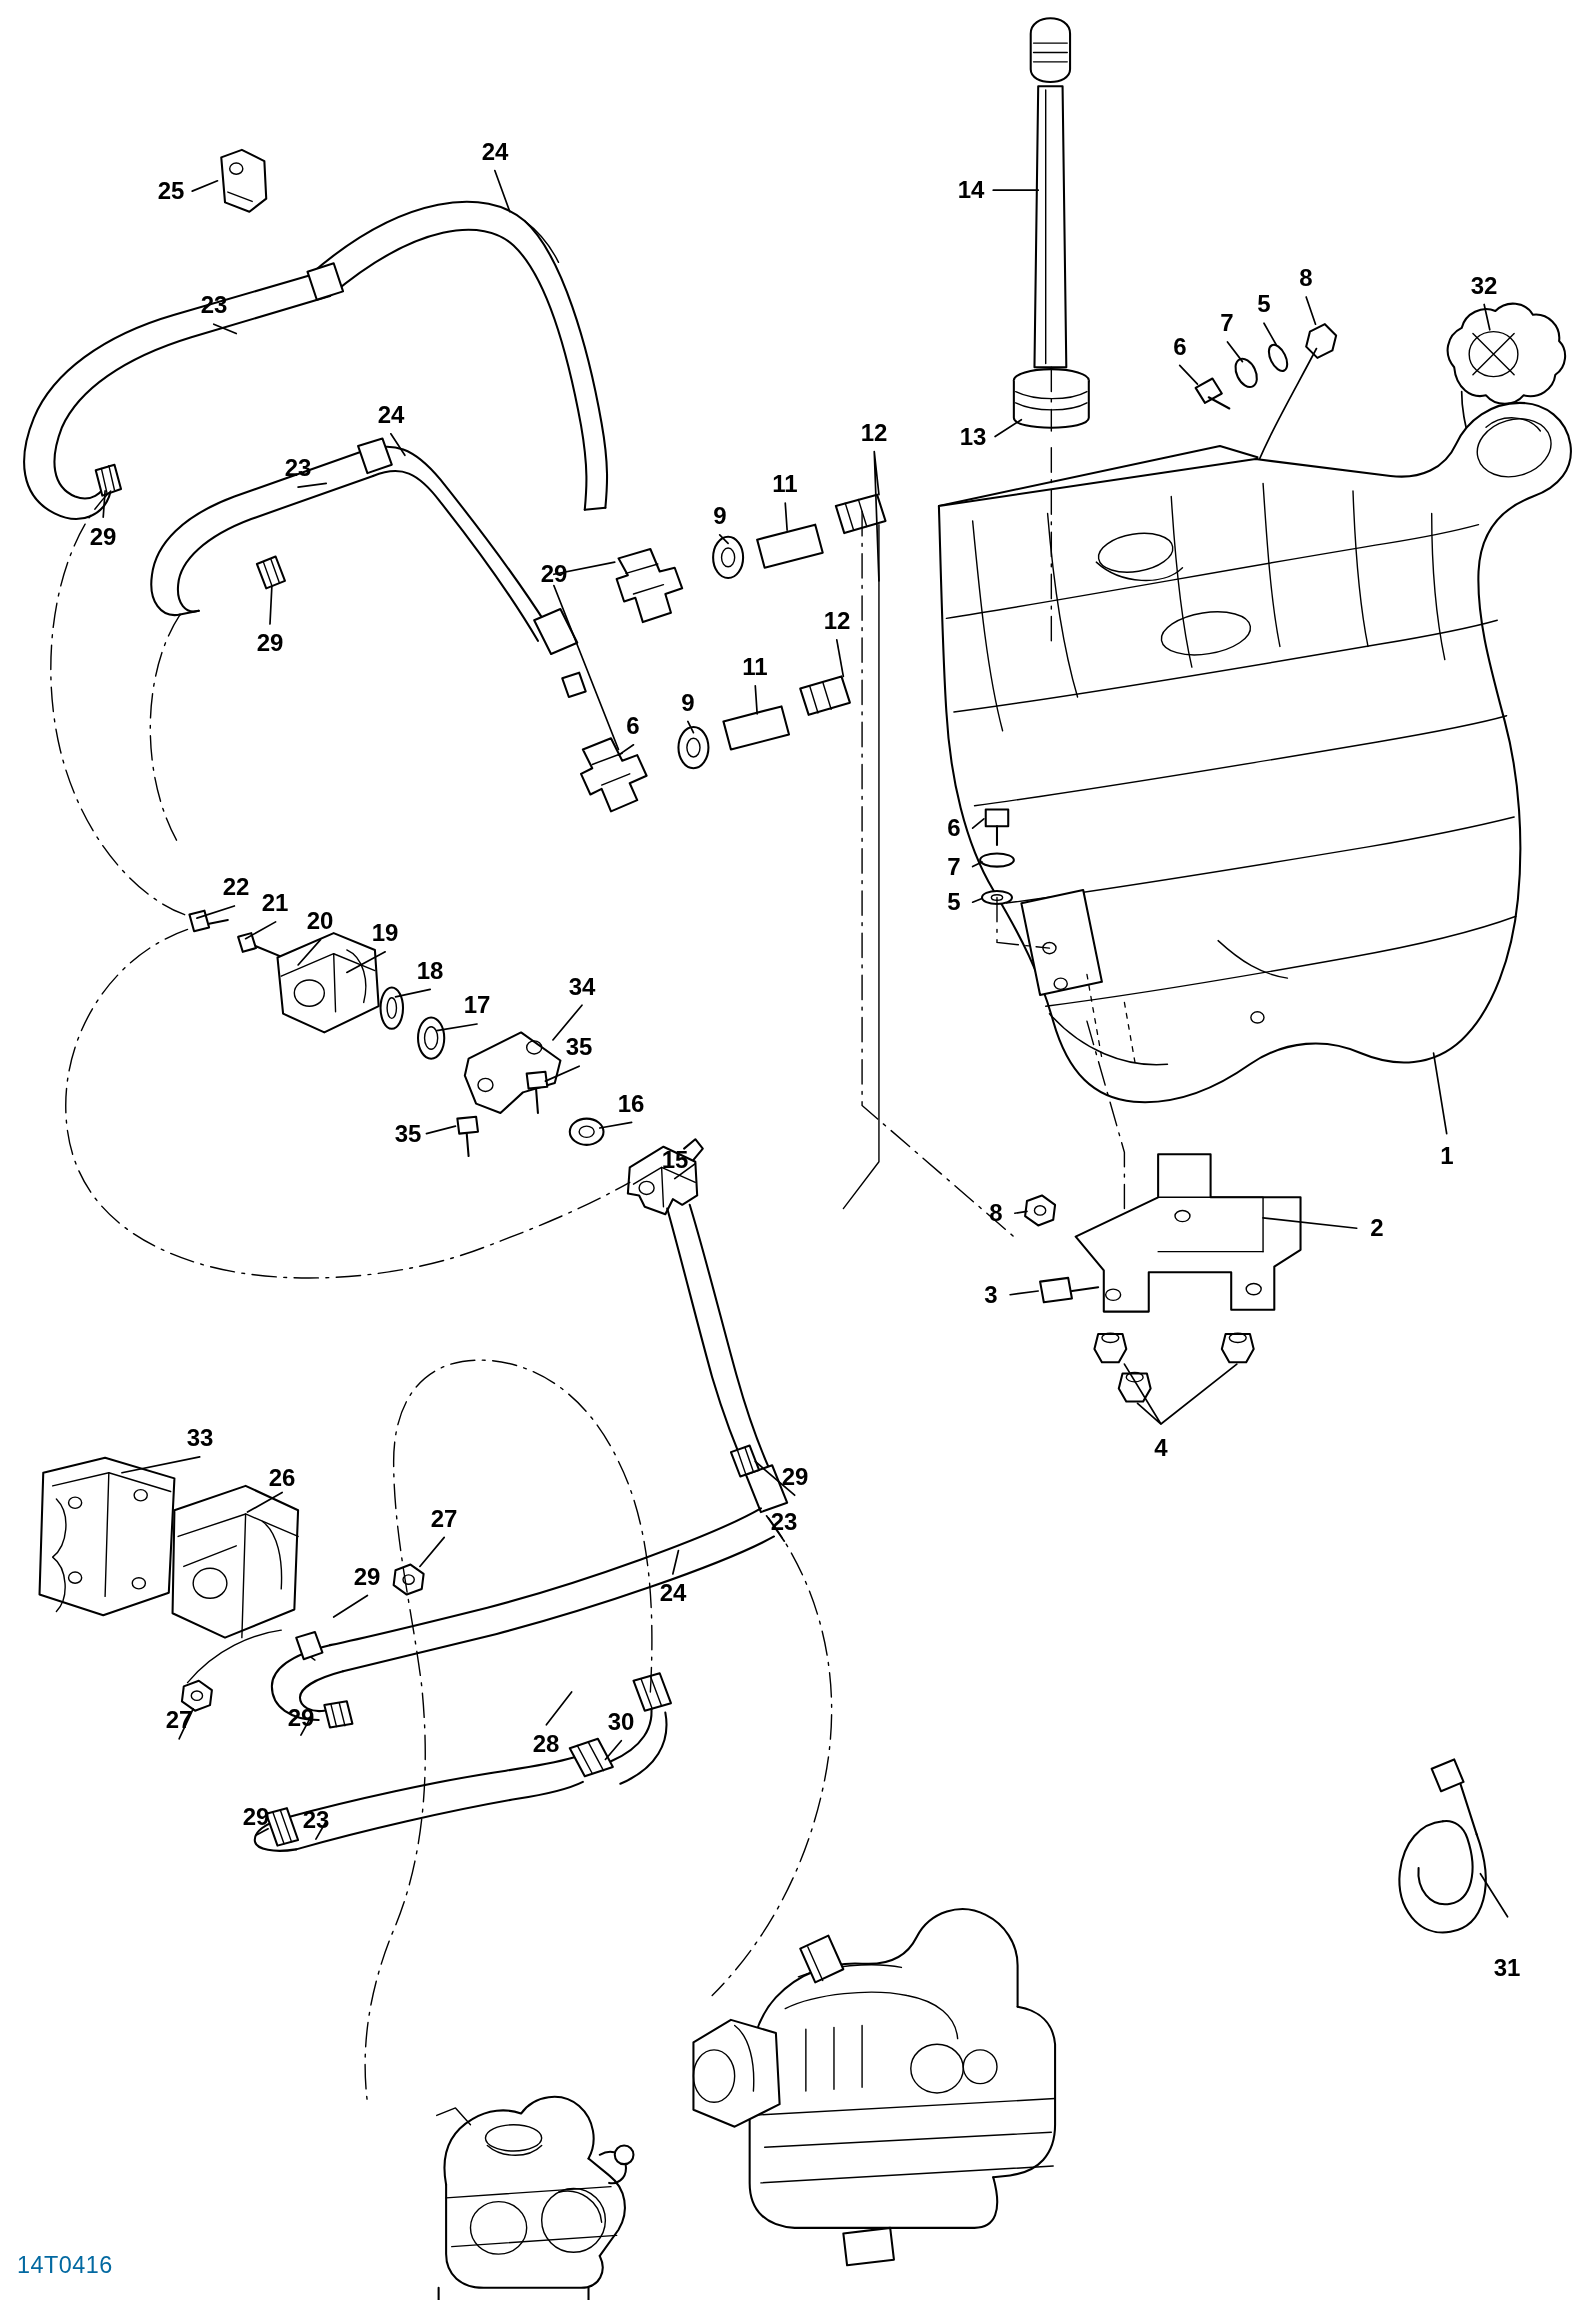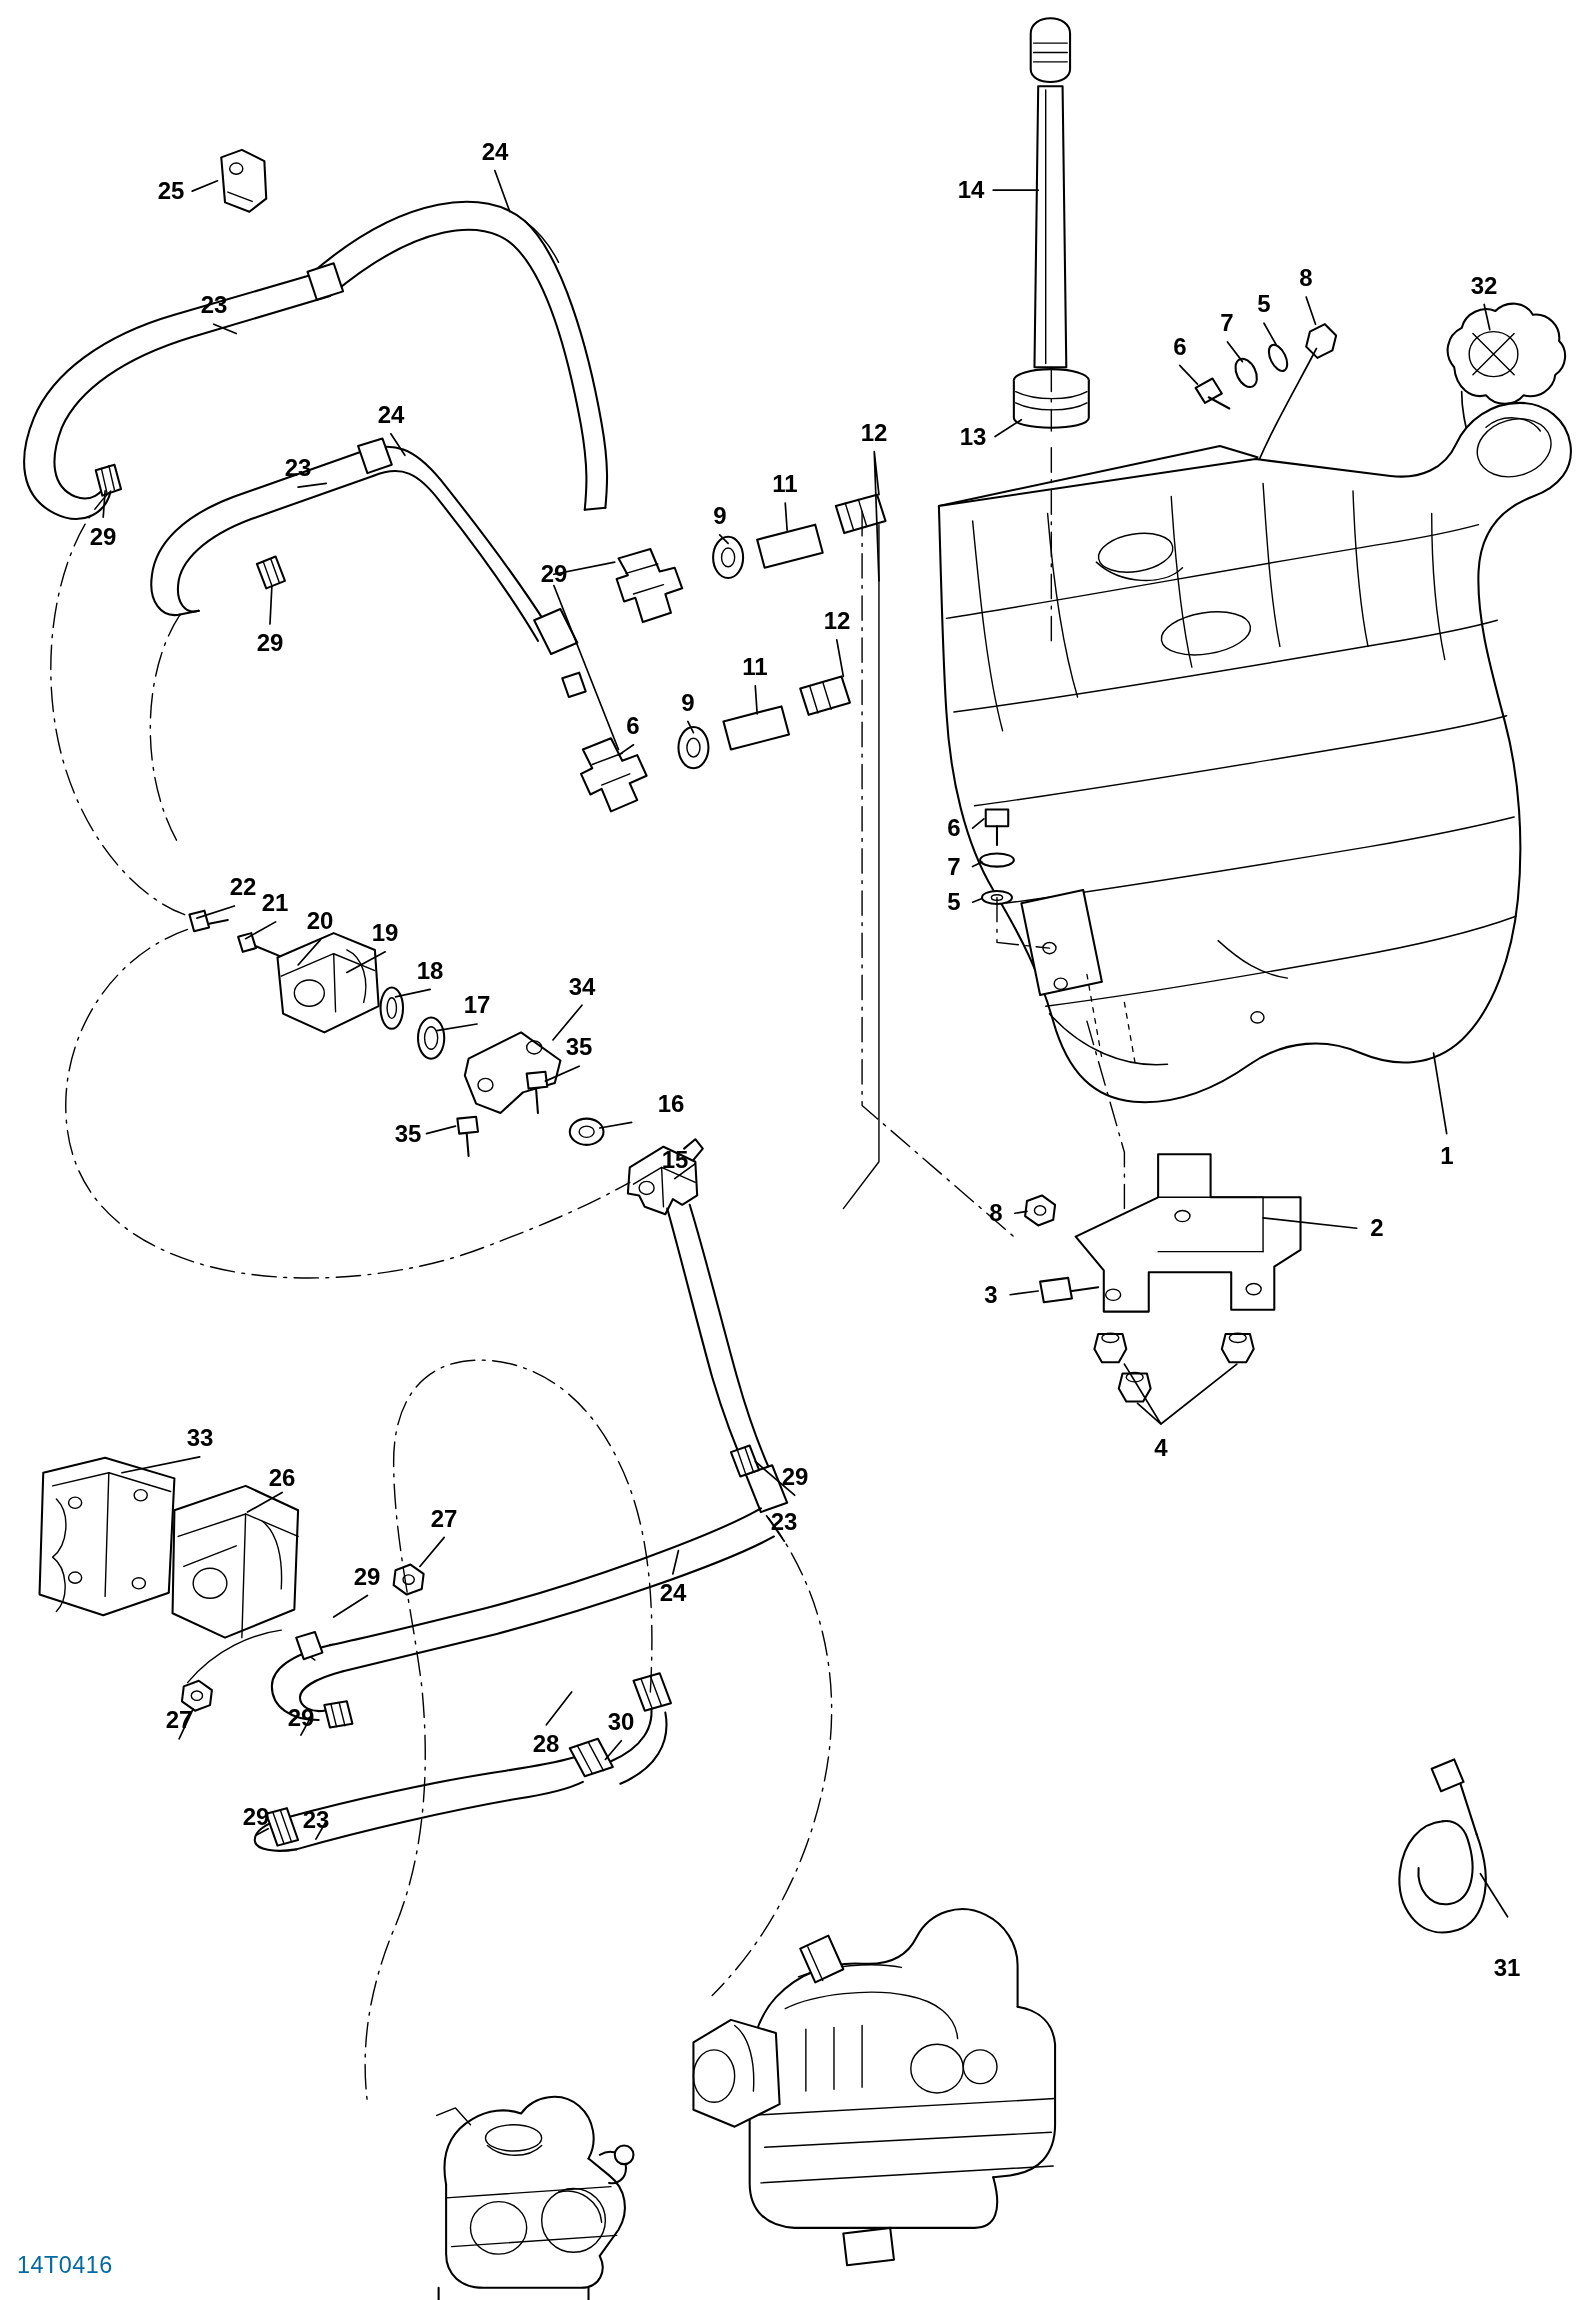--- a/index.html
+++ b/index.html
@@ -516,30 +516,30 @@
   <div class="callout" style="left:1306px; top:278px;">8</div>
   <div class="callout" style="left:1484px; top:286px;">32</div>
   <div class="callout" style="left:954px; top:828px;">6</div>
   <div class="callout" style="left:954px; top:867px;">7</div>
   <div class="callout" style="left:954px; top:902px;">5</div>
   <div class="callout" style="left:1447px; top:1156px;">1</div>
   <div class="callout" style="left:996px; top:1213px;">8</div>
   <div class="callout" style="left:1377px; top:1228px;">2</div>
   <div class="callout" style="left:991px; top:1295px;">3</div>
   <div class="callout" style="left:1161px; top:1448px;">4</div>
-  <div class="callout" style="left:243px; top:887px;">22</div>
+  <div class="callout" style="left:236px; top:887px;">22</div>
   <div class="callout" style="left:275px; top:903px;">21</div>
   <div class="callout" style="left:320px; top:921px;">20</div>
   <div class="callout" style="left:385px; top:933px;">19</div>
   <div class="callout" style="left:430px; top:971px;">18</div>
   <div class="callout" style="left:477px; top:1005px;">17</div>
   <div class="callout" style="left:582px; top:987px;">34</div>
   <div class="callout" style="left:579px; top:1047px;">35</div>
   <div class="callout" style="left:408px; top:1134px;">35</div>
-  <div class="callout" style="left:631px; top:1104px;margin-left:40px;">16</div>
+  <div class="callout" style="left:631px; top:1104px;">16</div>
   <div class="callout" style="left:675px; top:1160px;">15</div>
   <div class="callout" style="left:200px; top:1438px;">33</div>
   <div class="callout" style="left:282px; top:1478px;">26</div>
   <div class="callout" style="left:444px; top:1519px;">27</div>
   <div class="callout" style="left:367px; top:1577px;">29</div>
   <div class="callout" style="left:179px; top:1720px;">27</div>
   <div class="callout" style="left:301px; top:1718px;">29</div>
   <div class="callout" style="left:256px; top:1817px;">29</div>
   <div class="callout" style="left:316px; top:1820px;">23</div>
   <div class="callout" style="left:546px; top:1744px;">28</div>

